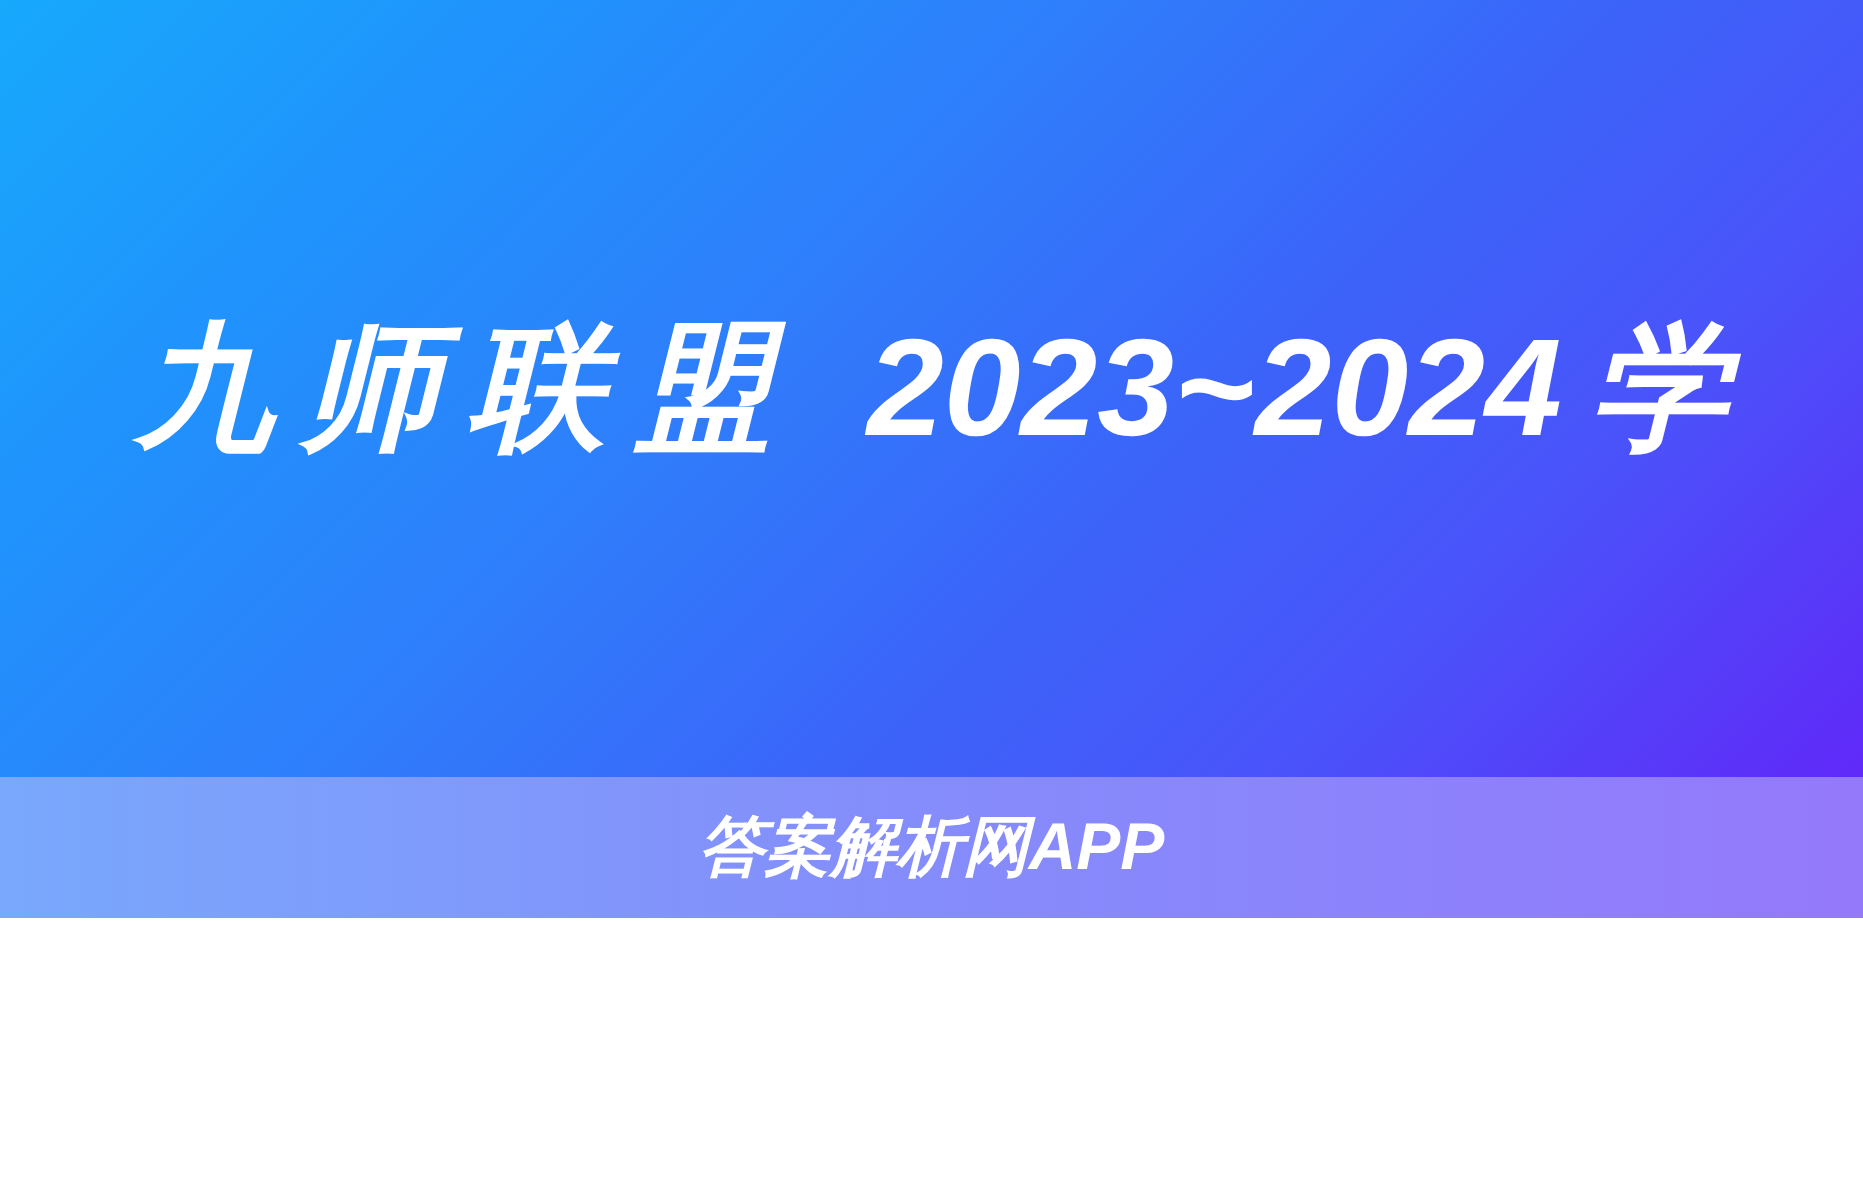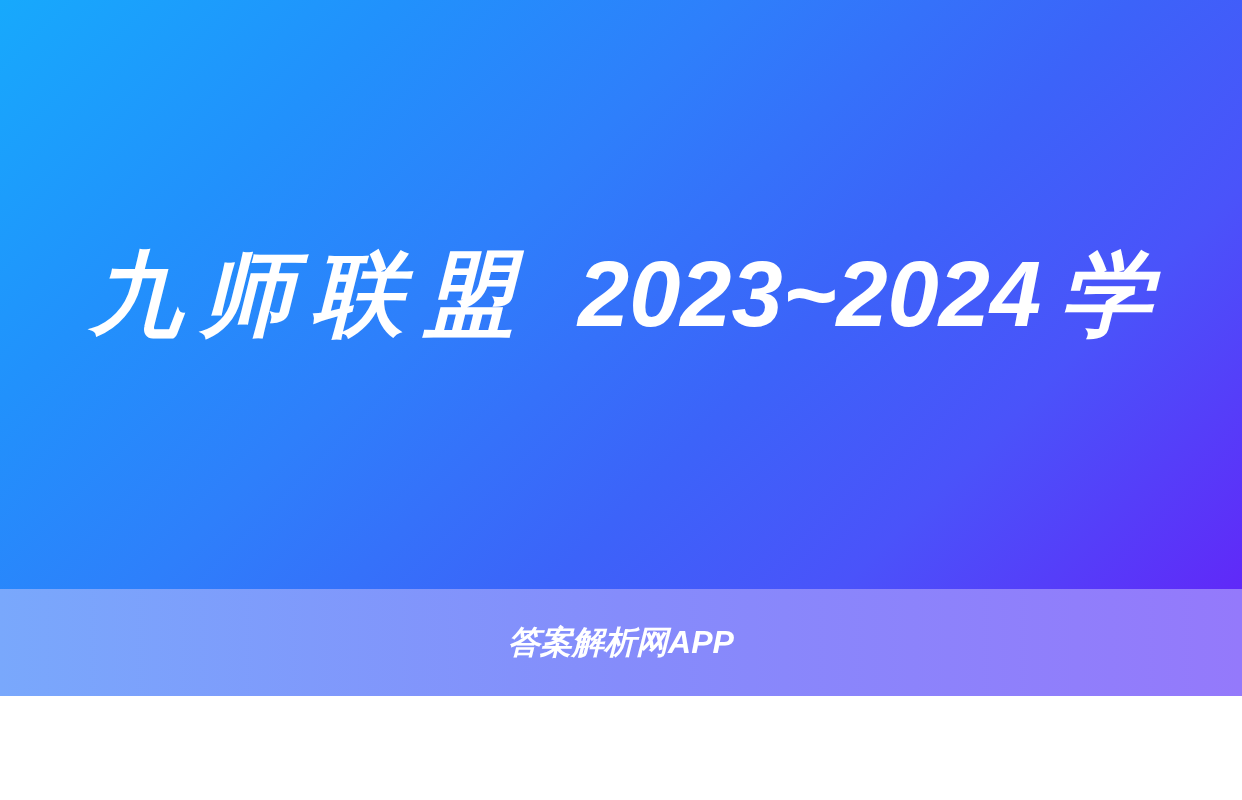--- a/index.html
+++ b/index.html
@@ -8,21 +8,21 @@
     padding: 0;
     background: #ffffff;
   }
   body {
     font-family: "Liberation Sans", "DejaVu Sans", sans-serif;
   }
 
   .poster {
     position: relative;
     width: 1242px;
-    height: 696px;
+    height: 612px;
     overflow: hidden;
     display: flex;
     flex-direction: column;
   }
 
   
   .hero {
     position: relative;
     width: 100%;
     height: 677px;
@@ -75,21 +75,21 @@
     height: 123px;
     background: linear-gradient(90deg, #79A8FC 0%, #858CFB 50%, #9479FB 100%);
     display: flex;
     align-items: center;
     justify-content: center;
   }
 
   .footer-brand {
     color: #ffffff;
     font-family: "Liberation Sans", "DejaVu Sans", sans-serif;
-    font-size: 32px;
+    font-size: 44px;
     font-weight: 700;
     font-style: italic;
     letter-spacing: 0px;
     line-height: 1;
     white-space: nowrap;
   }
 </style>
 </head>
 <body>
 

